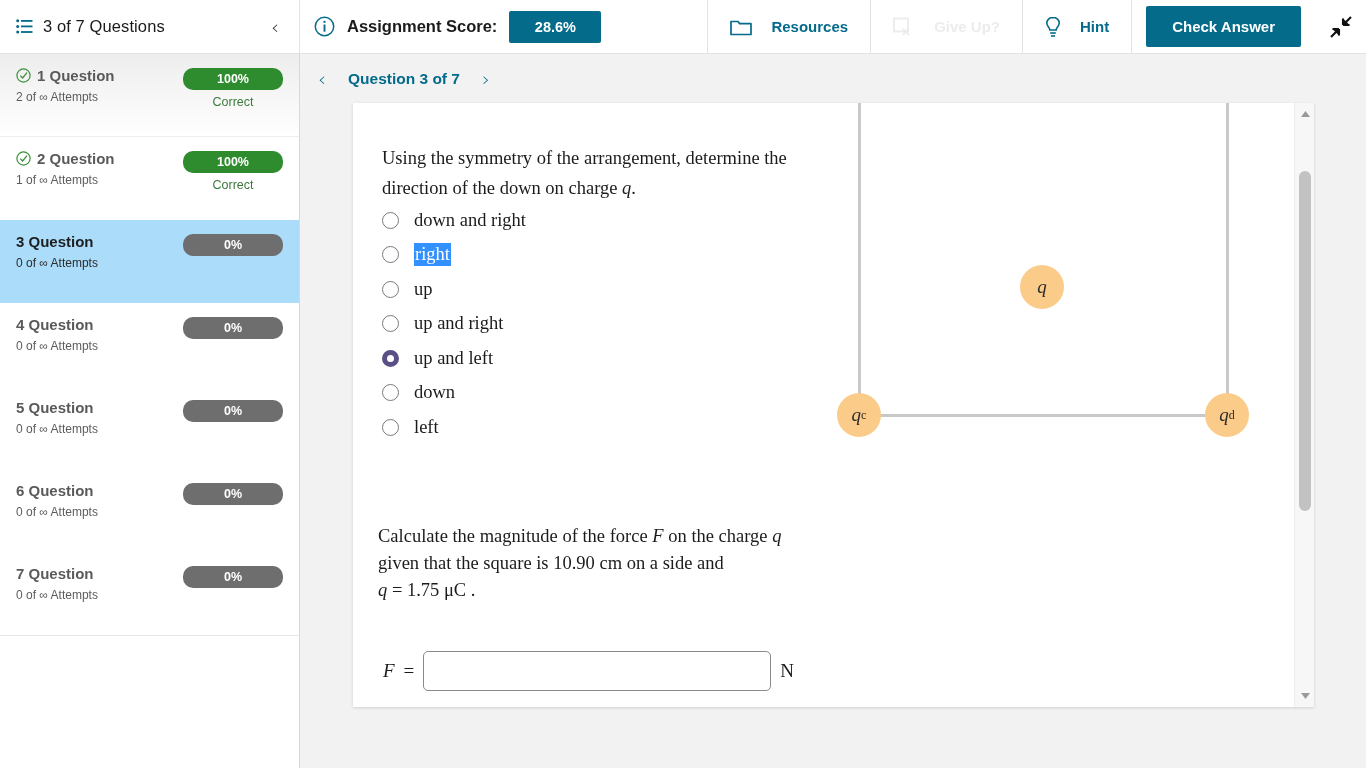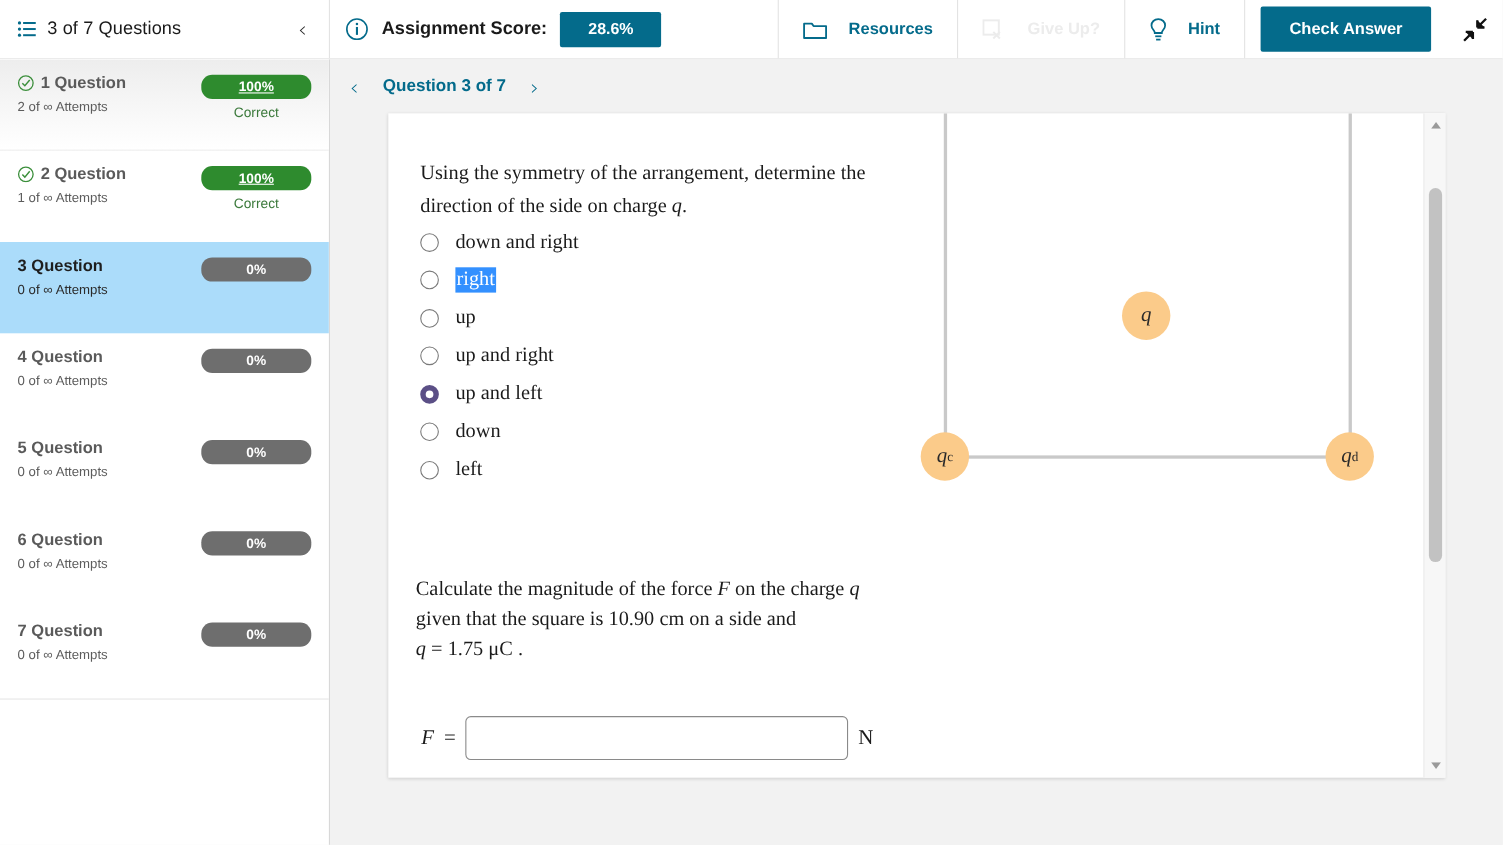--- a/index.html
+++ b/index.html
@@ -75,21 +75,21 @@
   .q-item.active .q-title { color: #1e1e1e; }
   .q-attempts { font-size: 12px; color: #5c5c5c; margin-top: 6px; }
   .q-item.active .q-attempts { color: #2b2b2b; }
   .q-right {
     position: absolute; right: 16px; top: 14px; width: 100px; text-align: center;
   }
   .q-pill {
     display: block; width: 100px; border-radius: 10px; color: #fff;
     font-size: 12.5px; font-weight: 700; padding: 4px 0; text-align: center;
   }
-  .q-pill.green { background: #2E8B2E; text-decoration: underline; }
+  .q-pill.green { background: #2E8B2E; }
   .q-pill.gray { background: #6e6e6e; }
   .q-status { font-size: 12.5px; color: #3c7a3c; margin-top: 5px; display: block; }
   .sb-divider { height:1px; background:#e6e6e6; }
 
   
   .main {
     position: absolute; left: 300px; top: 54px; width: 1066px; height: 714px;
     background: #f2f2f2;
   }
   .qnav {
@@ -367,21 +367,21 @@
     <span class="qnav-arrow">‹</span>
     <span class="qnav-label">Question 3 of 7</span>
     <span class="qnav-arrow">›</span>
   </div>
 
   <div class="panel">
     <div class="panel-scroll">
 
       <div class="qtext">
         <span>Using the symmetry of the arrangement, determine the</span><br>
-        <span>direction of the side on charge </span><i>q</i><span>.</span>
+        <span>direction of the down on charge </span><i>q</i><span>.</span>
       </div>
 
       <div class="options">
         <div class="opt">
           <span class="radio"></span>
           <span class="opt-label">down and right</span>
         </div>
         <div class="opt">
           <span class="radio"></span>
           <span class="opt-label highlighted">right</span>

